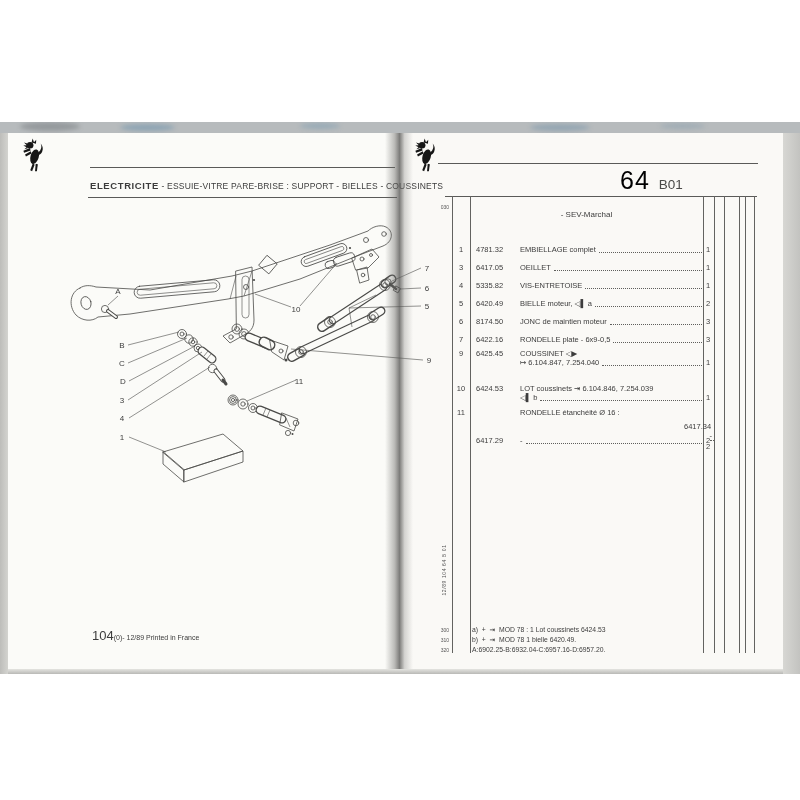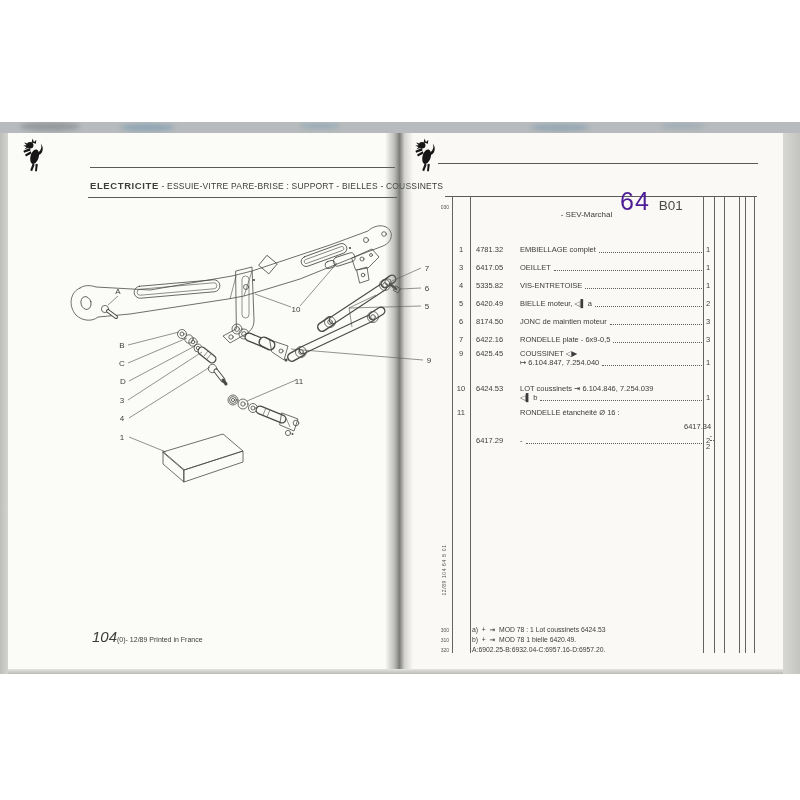--- a/index.html
+++ b/index.html
@@ -22,26 +22,26 @@
        background:linear-gradient(90deg,rgba(120,120,118,0) 0%,rgba(105,105,102,.45) 35%,rgba(82,82,80,.75) 52%,rgba(140,140,138,.35) 70%,rgba(160,160,158,0) 100%);}
 
   
   .hl{height:1px;background:#5a5a58;z-index:1;}
   .vl{width:1px;background:#636360;top:196px;height:457px;z-index:1;}
 
   
   .lp-header{left:90px;top:180px;width:310px;font-size:8.5px;letter-spacing:.2px;z-index:1;white-space:nowrap;}
   .lp-header b{font-size:9.5px;letter-spacing:.6px;}
   .lp-footer{left:92px;top:628px;z-index:1;display:flex;align-items:baseline;}
-  .lp-footer .big{font-size:15px;font-style:italic;}
+  .lp-footer .big{font-size:13px;}
   .lp-footer .small{font-size:7px;}
 
   
   .rp-code{left:620px;top:166px;z-index:1;display:flex;align-items:baseline;gap:9px;}
-  .rp-code .n{font-size:25px;color:#4c1d95;letter-spacing:1px;margin-top:21px;}
+  .rp-code .n{font-size:25px;color:#000000;letter-spacing:1px;}
   .rp-code .c{font-size:13.5px;color:#4a4a48;}
 
   
   .sev{left:470px;top:210px;width:233px;text-align:center;font-size:8px;z-index:1;}
   .trow{position:absolute;left:452px;width:262px;height:10px;display:flex;
         align-items:flex-end;font-size:7.5px;line-height:8.5px;z-index:1;white-space:pre;}
   .ref{width:18px;flex:none;text-align:center;}
   .pn{width:30px;flex:none;margin-left:6px;}
   .desc{flex:none;padding-right:2px;margin-left:14px;}
   .lead{flex:1;min-width:4px;border-bottom:1px dotted #5f5f5c;margin:0 0 1.5px 1px;}

